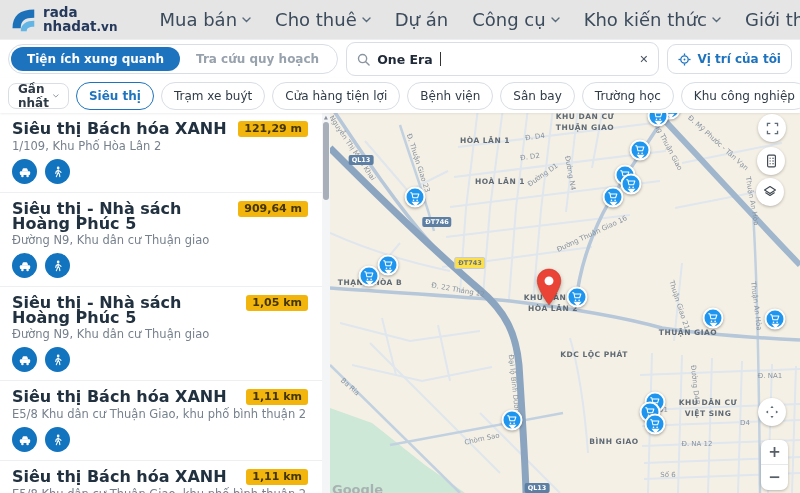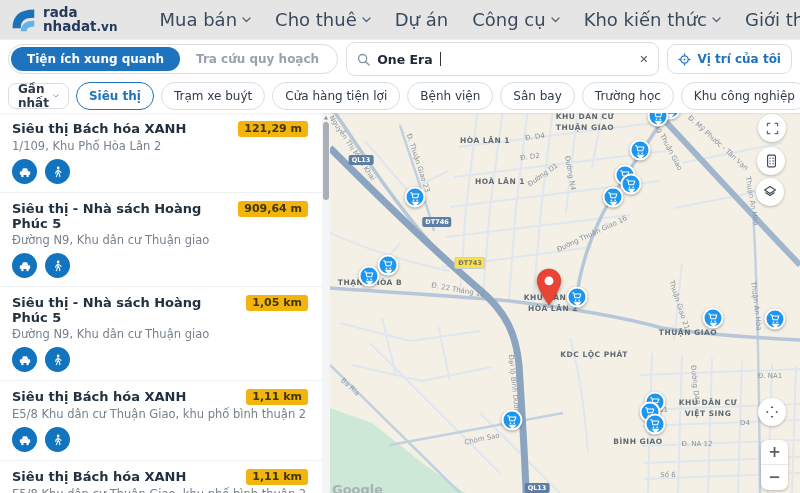--- a/index.html
+++ b/index.html
@@ -32,21 +32,21 @@
     align-items:center; justify-content:space-between; padding:0 9px; font-size:12px; font-weight:bold; color:#2E3A46; cursor:pointer; }
   .chip { height:28px; border:1px solid #D8DEE4; border-radius:15px; padding:0 12px; display:flex; align-items:center;
     font-size:12px; color:#2F3B47; background:#fff; cursor:pointer; white-space:nowrap; }
   .chip.active { border-color:#1E73BE; color:#1E73BE; font-weight:bold; }
   
   .main { display:flex; height:380px; }
   .list { width:330px; position:relative; overflow:hidden; background:#fff; }
   .list-inner { padding-right:8px; }
   .item { padding:8px 14px 4px 12px; border-bottom:1px solid #EDEFF1; cursor:pointer; }
   .item-top { display:flex; justify-content:space-between; align-items:flex-start; gap:8px; }
-  .item-title { font-size:13px; line-height:15px; font-weight:bold; color:#223140; }
+  .item-title { font-size:16px; line-height:15px; font-weight:bold; color:#223140; }
   .item-dist { flex:none; background:#F2B50D; color:#433600; font-size:11px; font-weight:bold;
     padding:1px 6px 2px; border-radius:3px; white-space:nowrap; }
   .item-addr { margin-top:3px; font-size:11.5px; line-height:13px; color:#76818D; min-height:13px; }
   .item-actions { margin-top:6px; display:flex; gap:8px; padding-bottom:4px; }
   .act-btn { width:25px; height:25px; border-radius:50%; background:#1273BE; border:none; display:flex;
     align-items:center; justify-content:center; cursor:pointer; }
   .scrollbar { position:absolute; right:0; top:0; bottom:0; width:8px; background:#F4F5F7; }
   .scroll-up { position:absolute; top:1px; left:0; width:8px; text-align:center; font-size:5px; color:#8A9098; }
   .scroll-thumb { position:absolute; top:9px; left:1px; width:6px; height:78px; background:#A9AFB9; border-radius:3px; cursor:pointer; }
   
@@ -397,21 +397,21 @@
       <div class="map-label" style="left: 358px; top: 220px;">
         <span>THUẬN GIAO</span>
 
       </div>
 
       <div class="map-label" style="left: 378px; top: 295px;">
         <span>KHU DÂN CƯ</span>
         <span>VIỆT SING</span>
       </div>
 
-      <div class="map-label" style="left: 308px; top: 329px; text-align: center;">
+      <div class="map-label" style="left: 284px; top: 329px; text-align: center;">
         <span>BÌNH GIAO</span>
 
       </div>
 
       <div class="road-label" style="left: 22px; top: 35px; transform: translate(-50%, -50%) rotate(56deg);">Nguyễn Thị Minh Khai</div>
 
       <div class="road-label" style="left: 88px; top: 50px; transform: translate(-50%, -50%) rotate(72deg);">Đ. Thuận Giao 23</div>
 
       <div class="road-label" style="left: 205px; top: 24px; transform: translate(-50%, -50%) rotate(-8deg);">Đ. D4</div>
 

